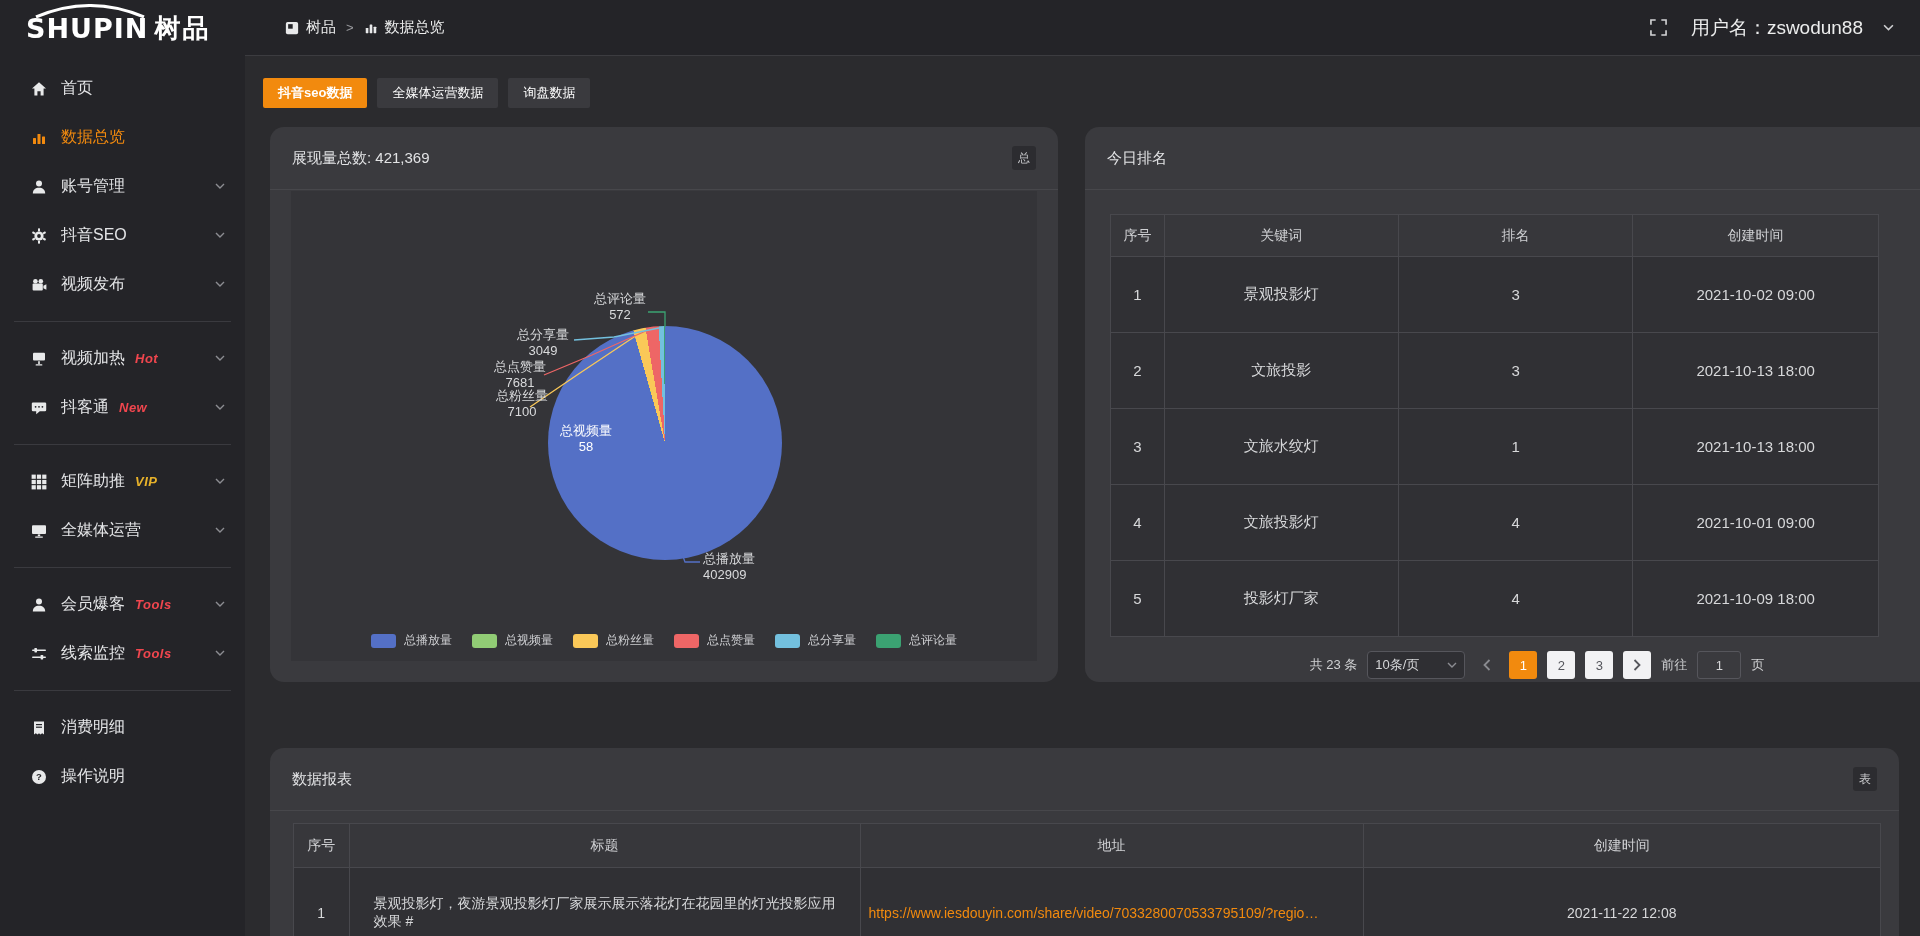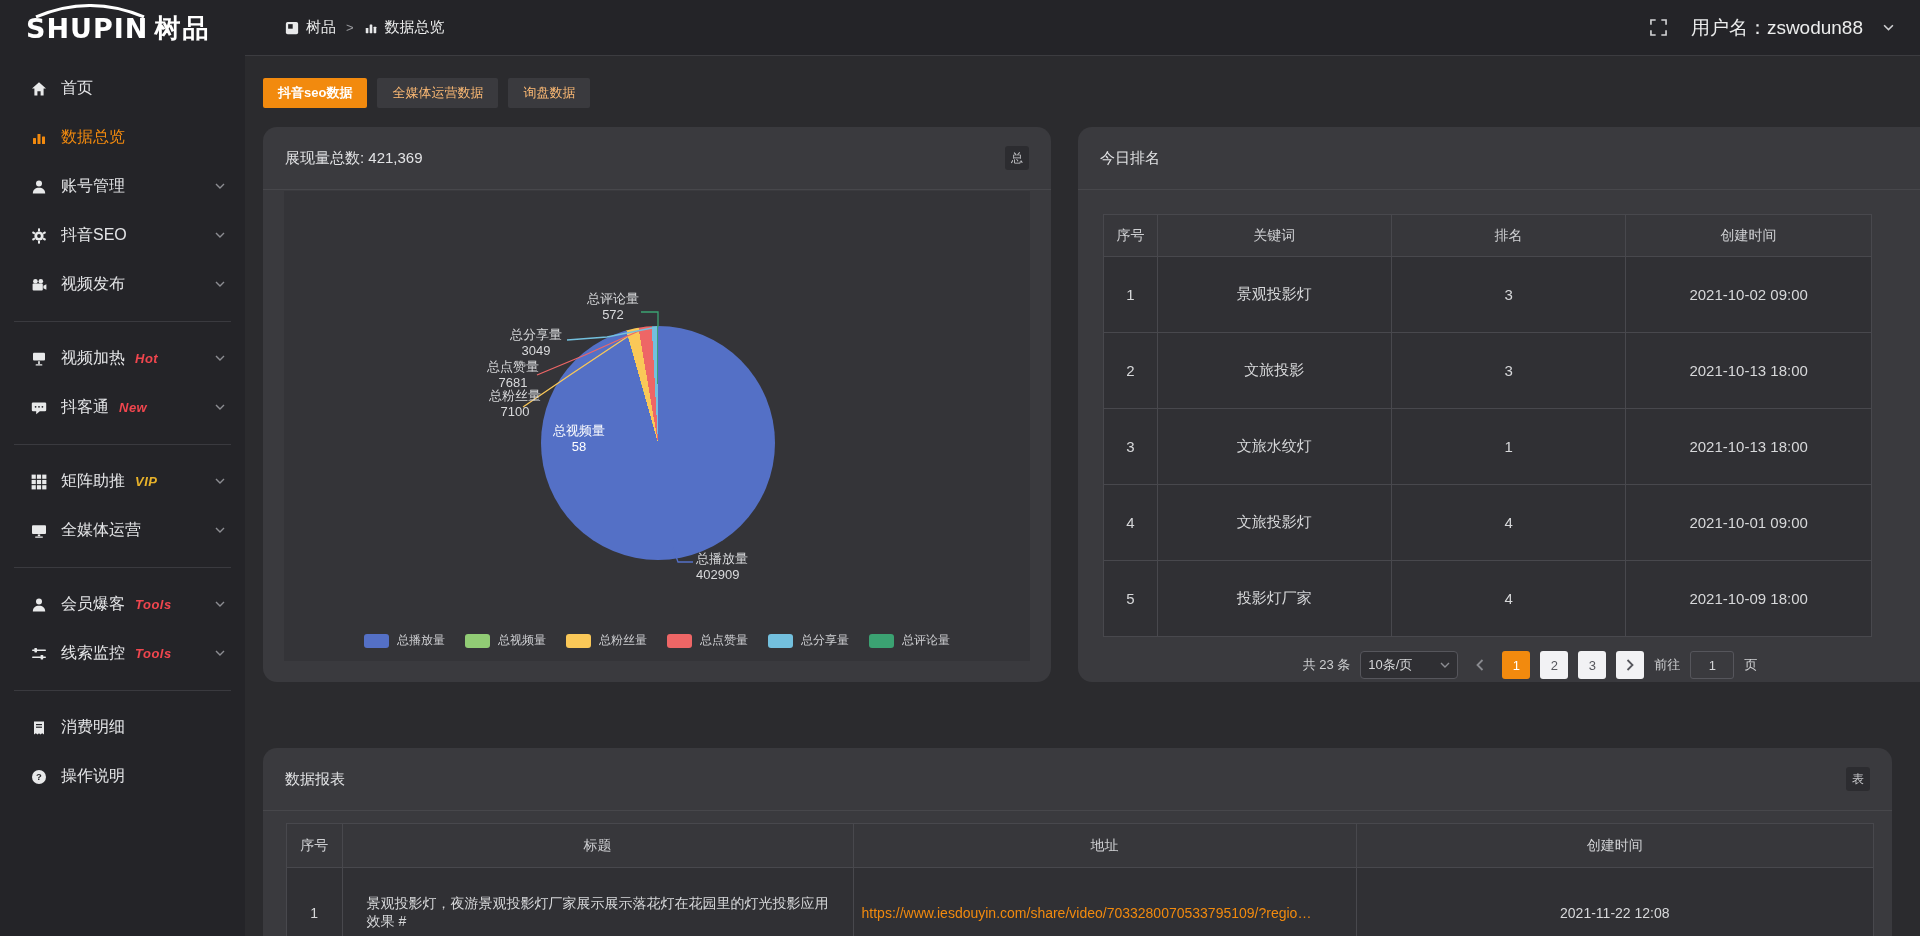--- a/index.html
+++ b/index.html
@@ -29,25 +29,25 @@
   .crumb { display:flex; align-items:center; gap:7px; font-size:15px; color:#eceded; cursor:pointer; }
   .crumb svg { width:14px; height:14px; color:#e8e9ea; }
   .crumb-sep { color:#9a9b9f; font-size:13px; }
   .topbar-right { margin-left:auto; display:flex; align-items:center; gap:24px; }
   .fullscreen-btn { display:flex; cursor:pointer; color:#d3d4d6; }
   .user-menu { display:flex; align-items:center; gap:20px; font-size:19px; color:#eceded; cursor:pointer; }
   .user-menu svg { color:#cfd0d2; }
 
   
   .tabs { position:absolute; left:263px; top:78px; display:flex; gap:10px; z-index:1; }
-  .tab { height:30px; padding:0 15px; display:flex; align-items:center; font-size:13px; border-radius:2px; background:#3a3a3e; color:#fdba74; cursor:pointer; }
+  .tab { height:30px; padding:0 15px; display:flex; align-items:center; font-size:13px; border-radius:2px; background:#3a3a3e; color:#ffffff; cursor:pointer; }
   .tab.active { background:var(--accent,#f28a0e); color:#fff; font-weight:700; }
 
   
-  .panel { position:absolute; background:#3a3a3e; border-radius:14px; }
+  .panel { position:absolute; background:#3a3a3e; border-radius:14px;margin-left:7px; }
   .panel-left   { left:263px;  top:127px; width:788px;  height:555px; }
   .panel-right  { left:1078px; top:127px; width:904px;  height:555px; }
   .panel-bottom { left:263px;  top:748px; width:1629px; height:216px; overflow:hidden; }
   .panel-header { height:63px; display:flex; align-items:center; padding:0 22px; border-bottom:1px solid #47474b; }
   .panel-title { font-size:15px; color:#e2e3e5; }
   .corner-badge { margin-left:auto; width:24px; height:24px; background:#2c2c30; border:none; border-radius:3px; color:#c7c8cb; font-size:12px; display:flex; align-items:center; justify-content:center; cursor:pointer; font-family:inherit; }
 
   
   .chart-area { position:absolute; left:21px; top:64px; width:746px; height:470px; background:#343438; }
   .chart-title { position:absolute; top:22px; width:100%; text-align:center; font-size:20px; font-weight:700; color:#eeeef0; }

